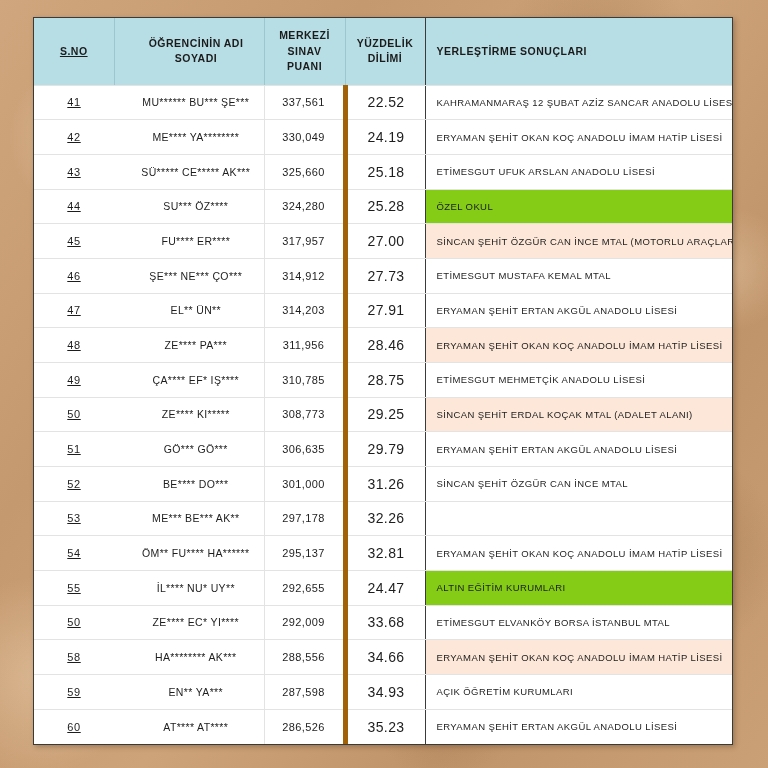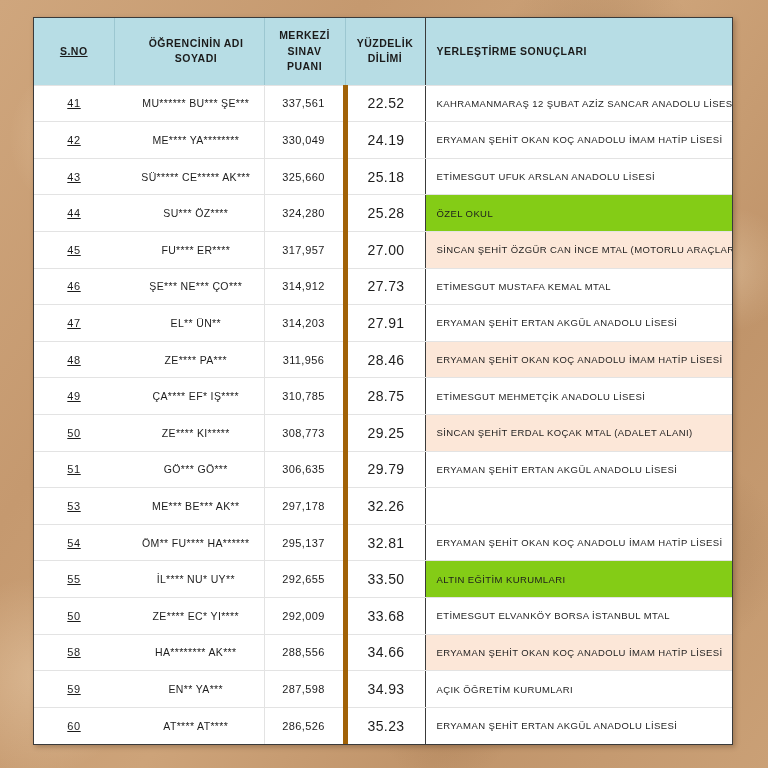--- a/index.html
+++ b/index.html
@@ -201,38 +201,45 @@
           <td class="c-res hl-peach">SİNCAN ŞEHİT ERDAL KOÇAK MTAL (ADALET ALANI)</td>
         </tr>
         <tr>
           <td class="c-no">51</td>
           <td class="c-name">GÖ*** GÖ***</td>
           <td class="c-score">306,635</td>
           <td class="c-pct">29.79</td>
           <td class="c-res hl-none">ERYAMAN ŞEHİT ERTAN AKGÜL ANADOLU LİSESİ</td>
         </tr>
         <tr>
+          <td class="c-no">52</td>
+          <td class="c-name">BE**** DO***</td>
+          <td class="c-score">301,000</td>
+          <td class="c-pct">31.26</td>
+          <td class="c-res hl-none">SİNCAN ŞEHİT ÖZGÜR CAN İNCE MTAL</td>
+        </tr>
+        <tr>
           <td class="c-no">53</td>
           <td class="c-name">ME*** BE*** AK**</td>
           <td class="c-score">297,178</td>
           <td class="c-pct">32.26</td>
           <td class="c-res hl-none"></td>
         </tr>
         <tr>
           <td class="c-no">54</td>
           <td class="c-name">ÖM** FU**** HA******</td>
           <td class="c-score">295,137</td>
           <td class="c-pct">32.81</td>
           <td class="c-res hl-none">ERYAMAN ŞEHİT OKAN KOÇ ANADOLU İMAM HATİP LİSESİ</td>
         </tr>
         <tr>
           <td class="c-no">55</td>
           <td class="c-name">İL**** NU* UY**</td>
           <td class="c-score">292,655</td>
-          <td class="c-pct">33.50</td>
+          <td class="c-pct">24.47</td>
           <td class="c-res hl-red">ALTIN EĞİTİM KURUMLARI</td>
         </tr>
         <tr>
           <td class="c-no">50</td>
           <td class="c-name">ZE**** EC* YI****</td>
           <td class="c-score">292,009</td>
           <td class="c-pct">33.68</td>
           <td class="c-res hl-none">ETİMESGUT ELVANKÖY BORSA İSTANBUL MTAL</td>
         </tr>
         <tr>

